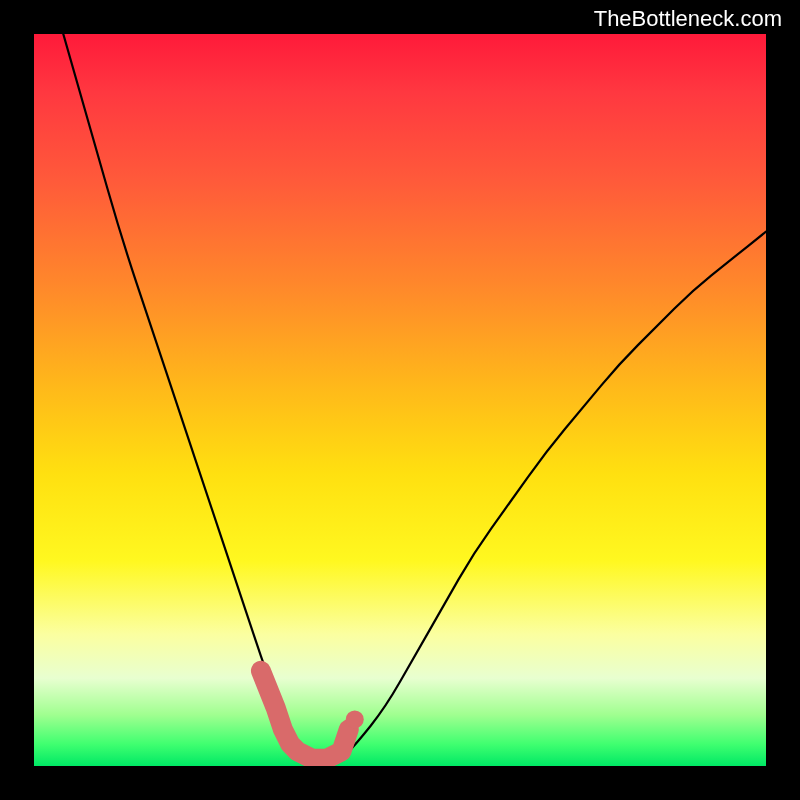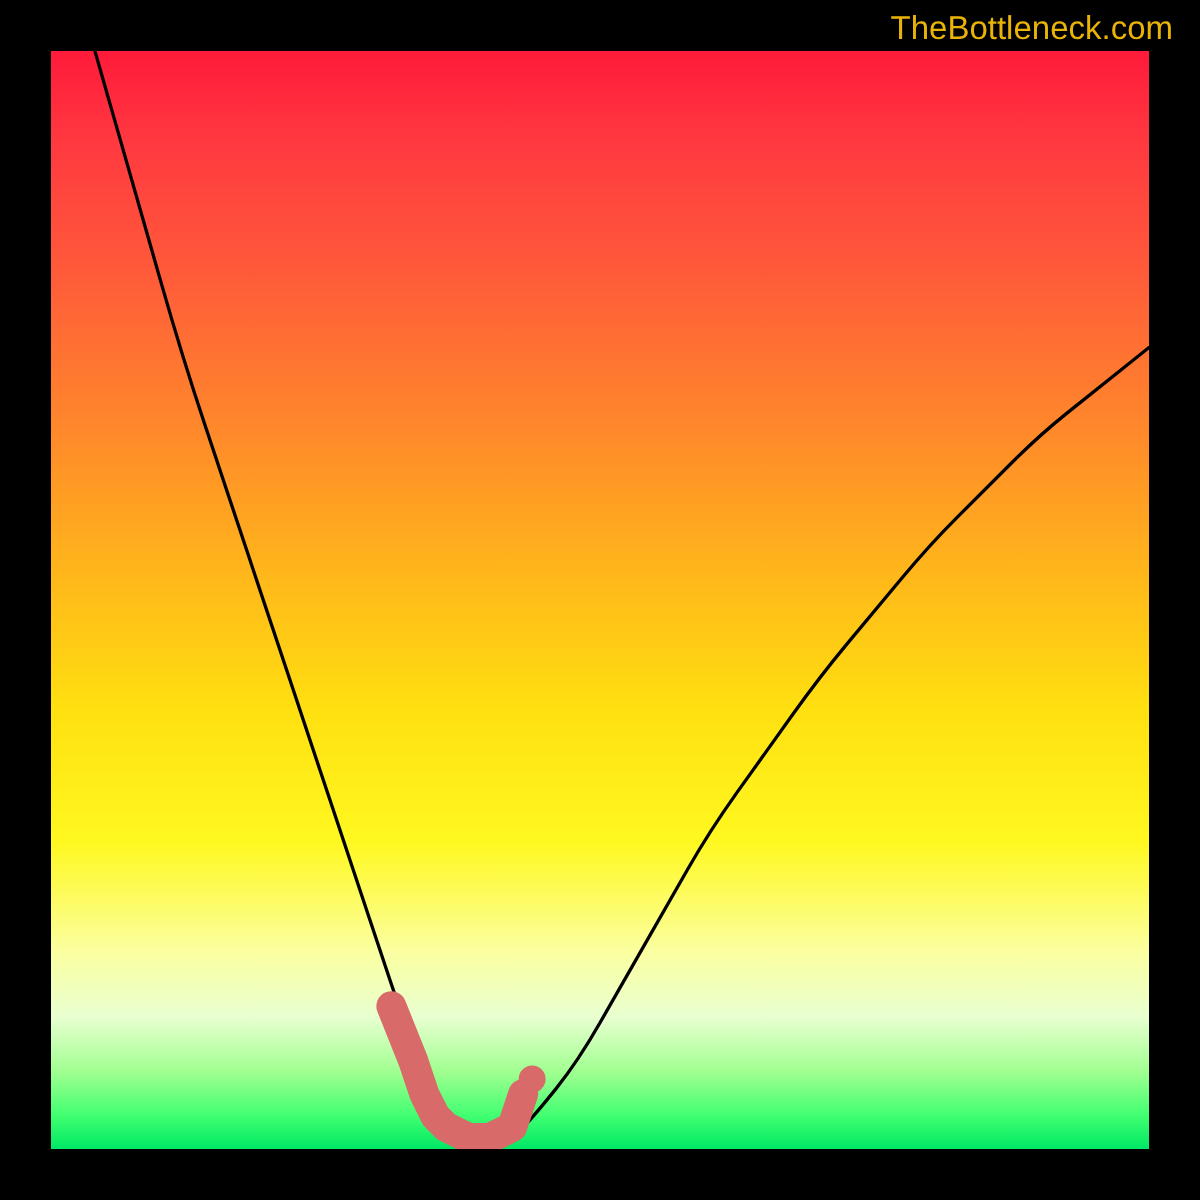--- a/index.html
+++ b/index.html
@@ -8,21 +8,21 @@
     width: 800px;
     height: 800px;
     background: #000;
     position: relative;
     font-family: Arial, sans-serif;
   }
   .watermark {
     position: absolute;
     top: 6px;
     right: 18px;
-    color: #eab308;
+    color: #ffffff;
     font-size: 22px;
     font-weight: 500;
     z-index: 10;
   }
   .plot-area {
     position: absolute;
     top: 34px;
     left: 34px;
     width: 732px;
     height: 732px;

